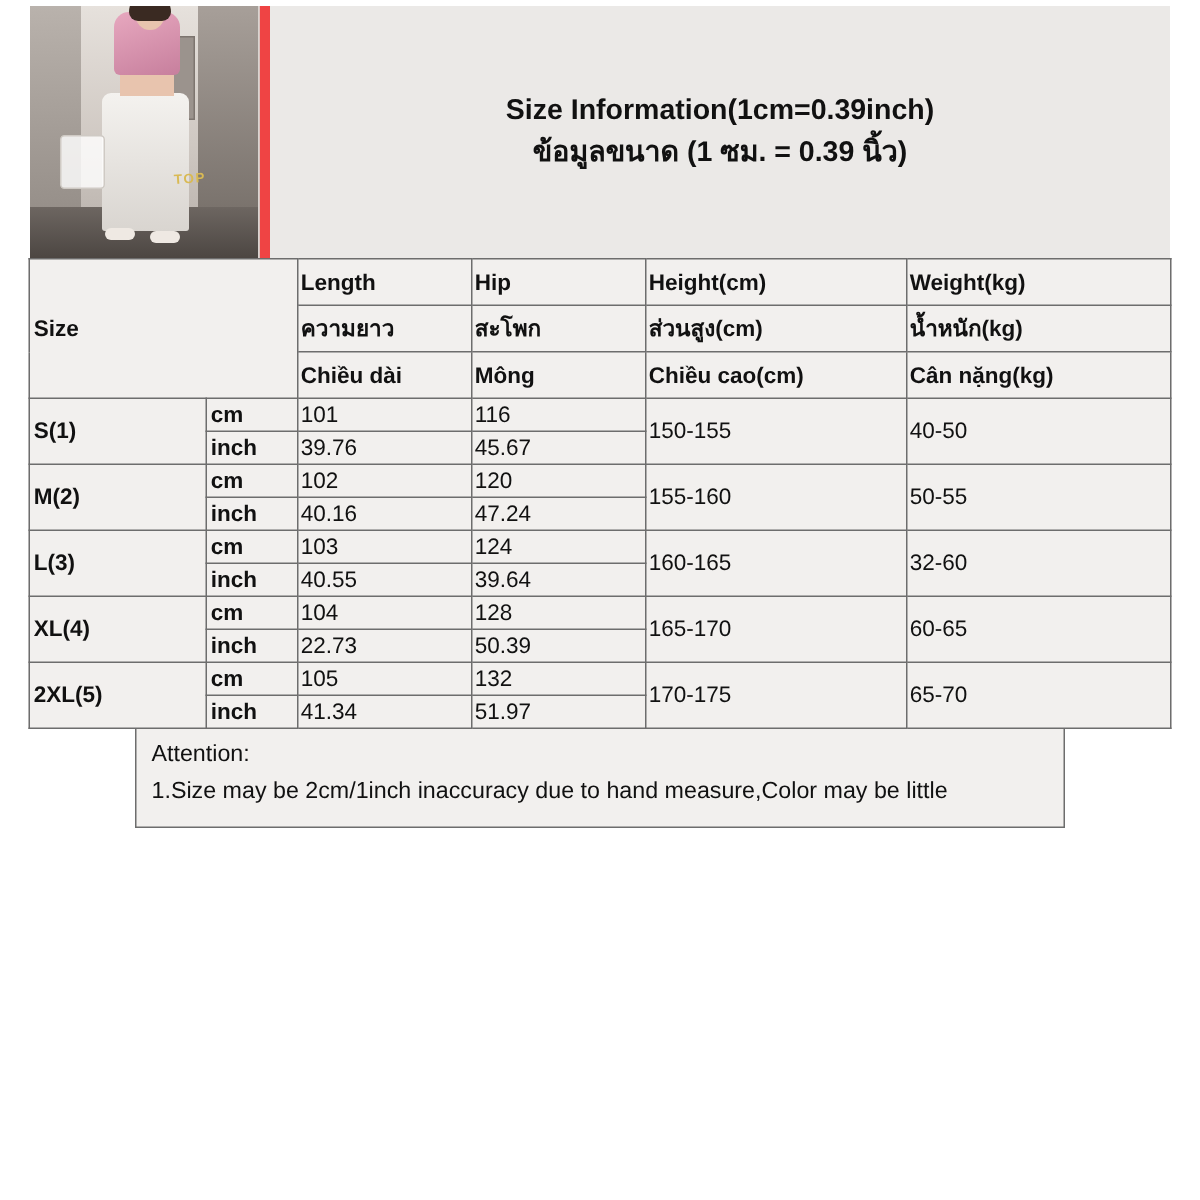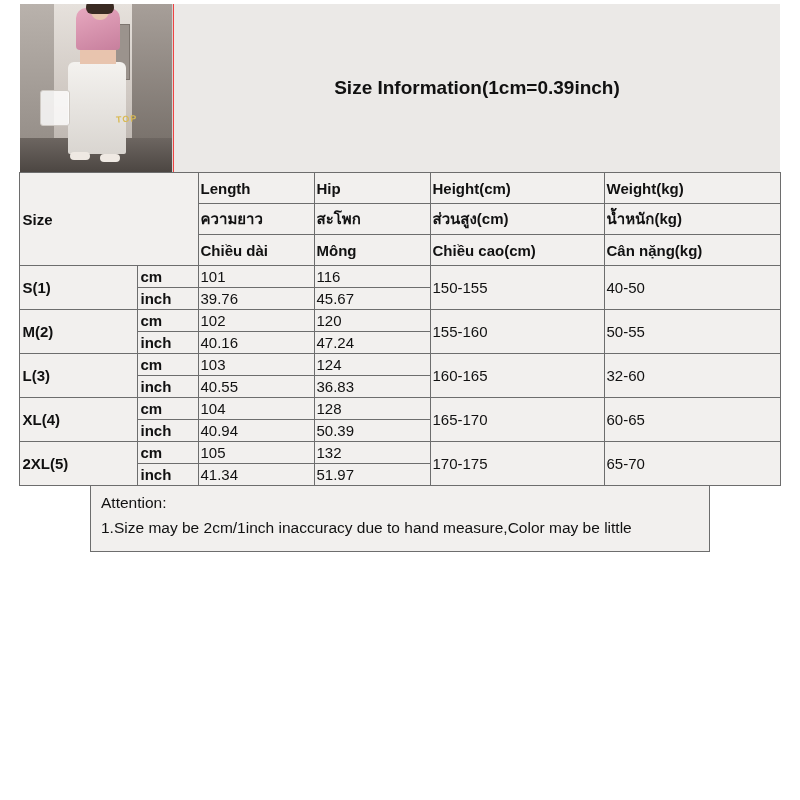--- a/index.html
+++ b/index.html
@@ -102,21 +102,21 @@
     letter-spacing: 1px; transform: rotate(-4deg);
   }
 
   .title-box {
     flex: 1 1 auto;
     background: #ebe9e7;
     display: flex;
     flex-direction: column;
     align-items: center;
     justify-content: center;
-    border-left: 1px solid #ef4444;
+    border-left: 7px solid #ef4444;
     padding: 4px 8px;
     box-sizing: border-box;
   }
   .title-box .line {
     font-weight: bold;
     font-size: 19px;
     line-height: 1.45;
     color: #111;
     text-align: center;
     white-space: nowrap;
@@ -204,20 +204,21 @@
       <div class="person-head"></div>
       <div class="person-hair"></div>
       <div class="bag"></div>
       <div class="shoe-l"></div>
       <div class="shoe-r"></div>
       <div class="text-mark">TOP</div>
     </div>
 
     <div class="title-box">
       <div class="line">Size Information(1cm=0.39inch)</div>
+      <div class="line">ข้อมูลขนาด (1 ซม. = 0.39 นิ้ว)</div>
     </div>
 
   </div>
 
   <table class="size-table">
     <colgroup>
       <col class="c-size">
         <col class="c-unit">
         <col class="c-length">
       <col class="c-hip">
@@ -278,34 +279,34 @@
         <td class="size-name" rowspan="2">L(3)</td>
         <td class="unit">cm</td>
         <td>103</td>
         <td>124</td>
         <td rowspan="2">160-165</td>
         <td rowspan="2">32-60</td>
       </tr>
       <tr>
         <td class="unit">inch</td>
         <td>40.55</td>
-        <td>36.83</td>
+        <td>39.64</td>
       </tr>
 
       <tr>
         <td class="size-name" rowspan="2">XL(4)</td>
         <td class="unit">cm</td>
         <td>104</td>
         <td>128</td>
         <td rowspan="2">165-170</td>
         <td rowspan="2">60-65</td>
       </tr>
       <tr>
         <td class="unit">inch</td>
-        <td>40.94</td>
+        <td>22.73</td>
         <td>50.39</td>
       </tr>
 
       <tr>
         <td class="size-name" rowspan="2">2XL(5)</td>
         <td class="unit">cm</td>
         <td>105</td>
         <td>132</td>
         <td rowspan="2">170-175</td>
         <td rowspan="2">65-70</td>

